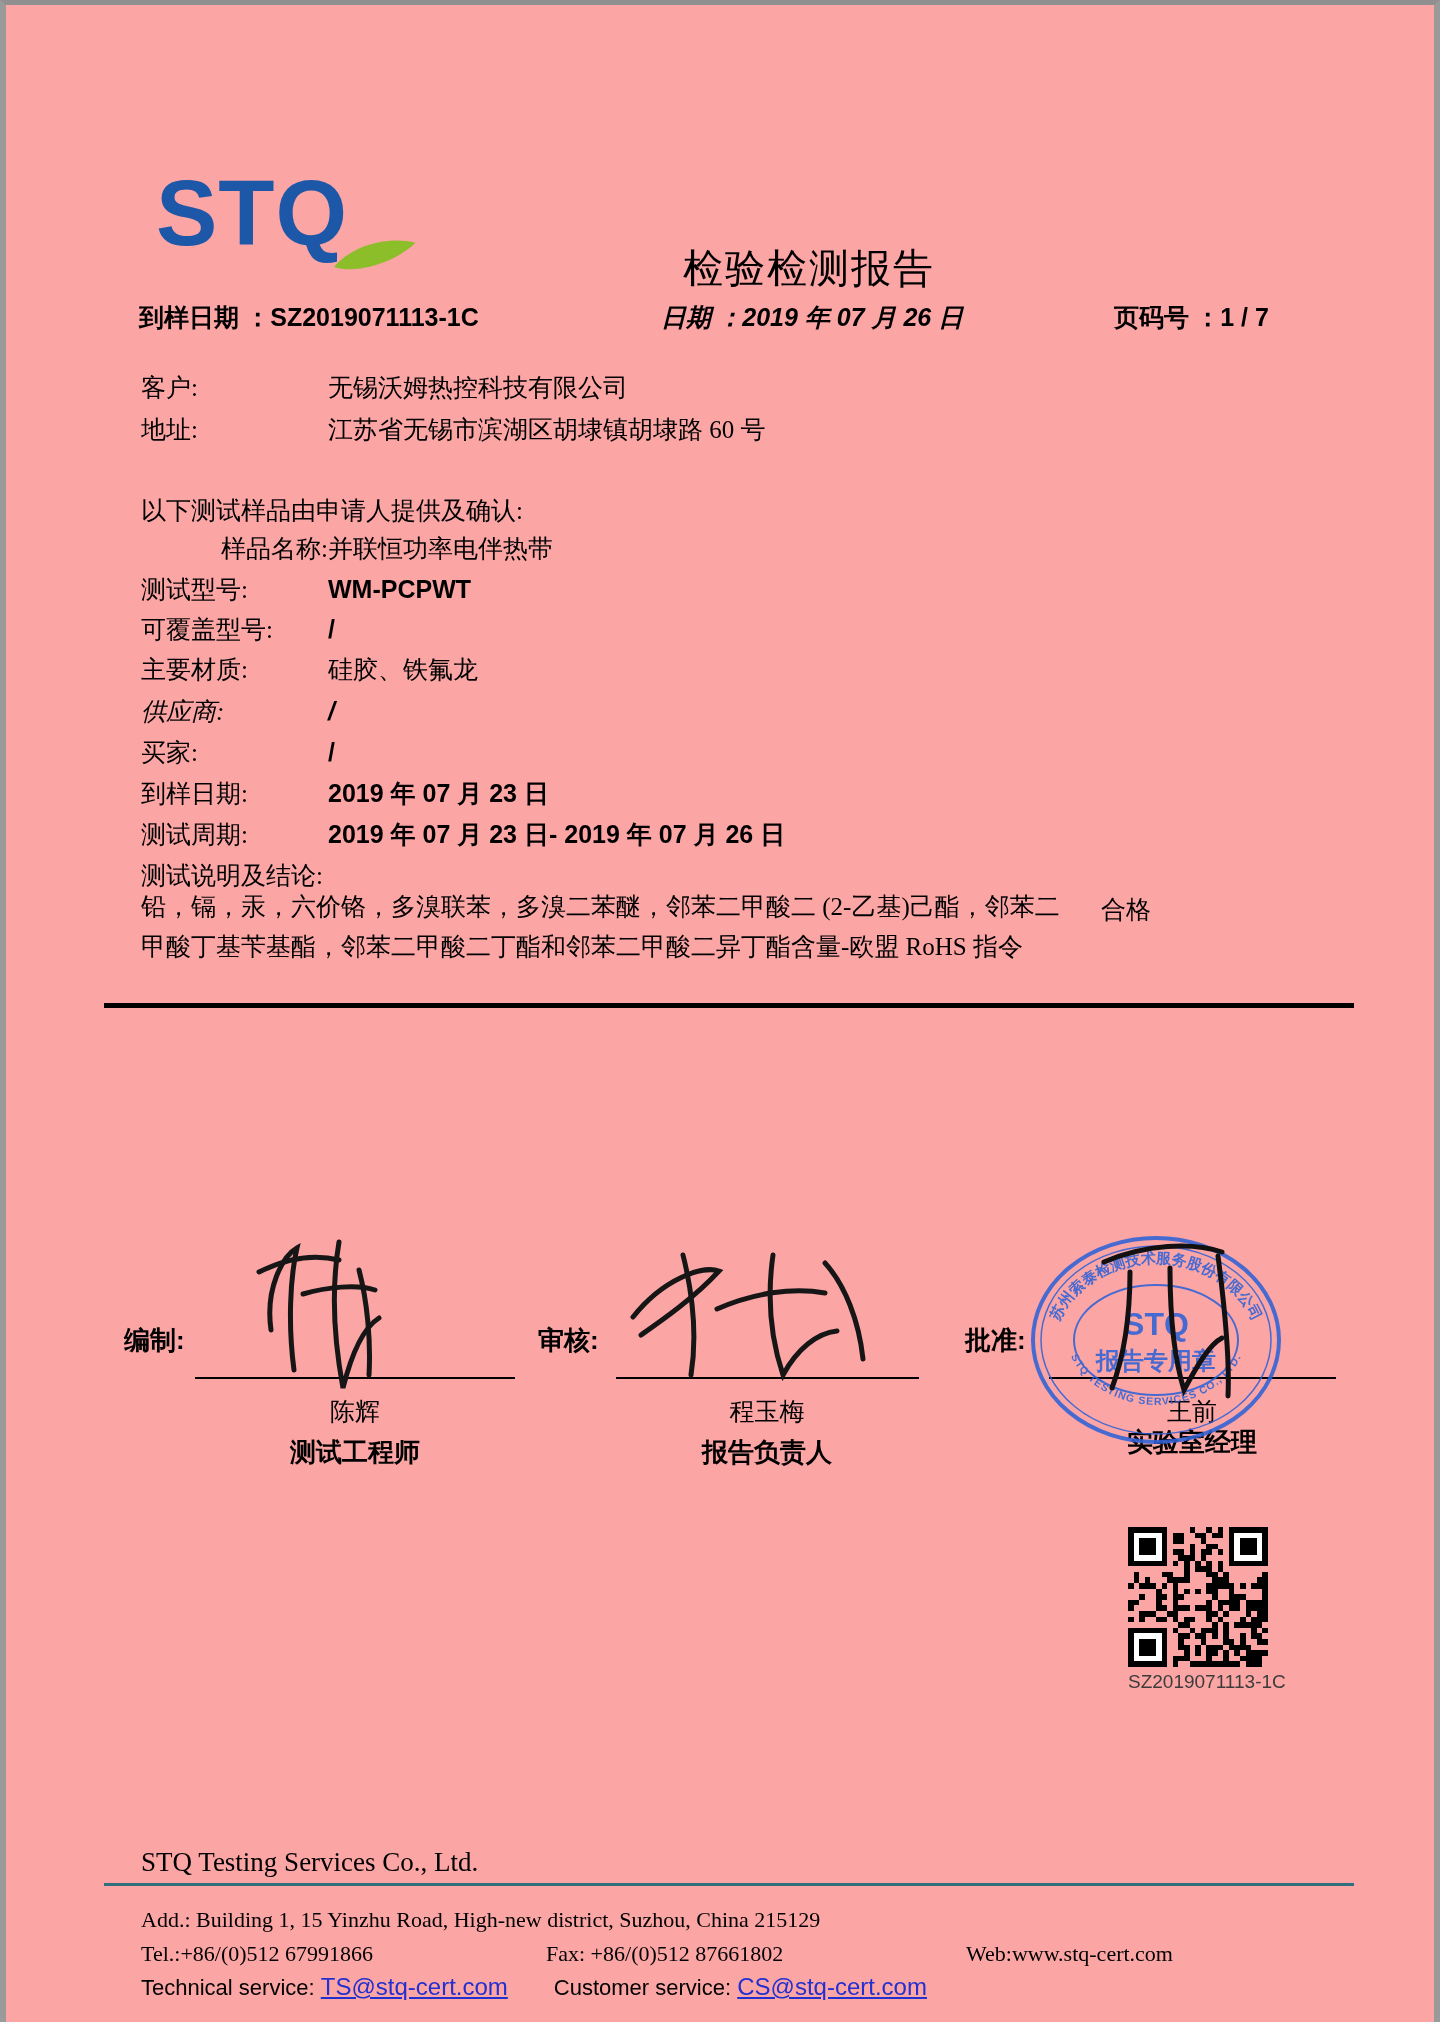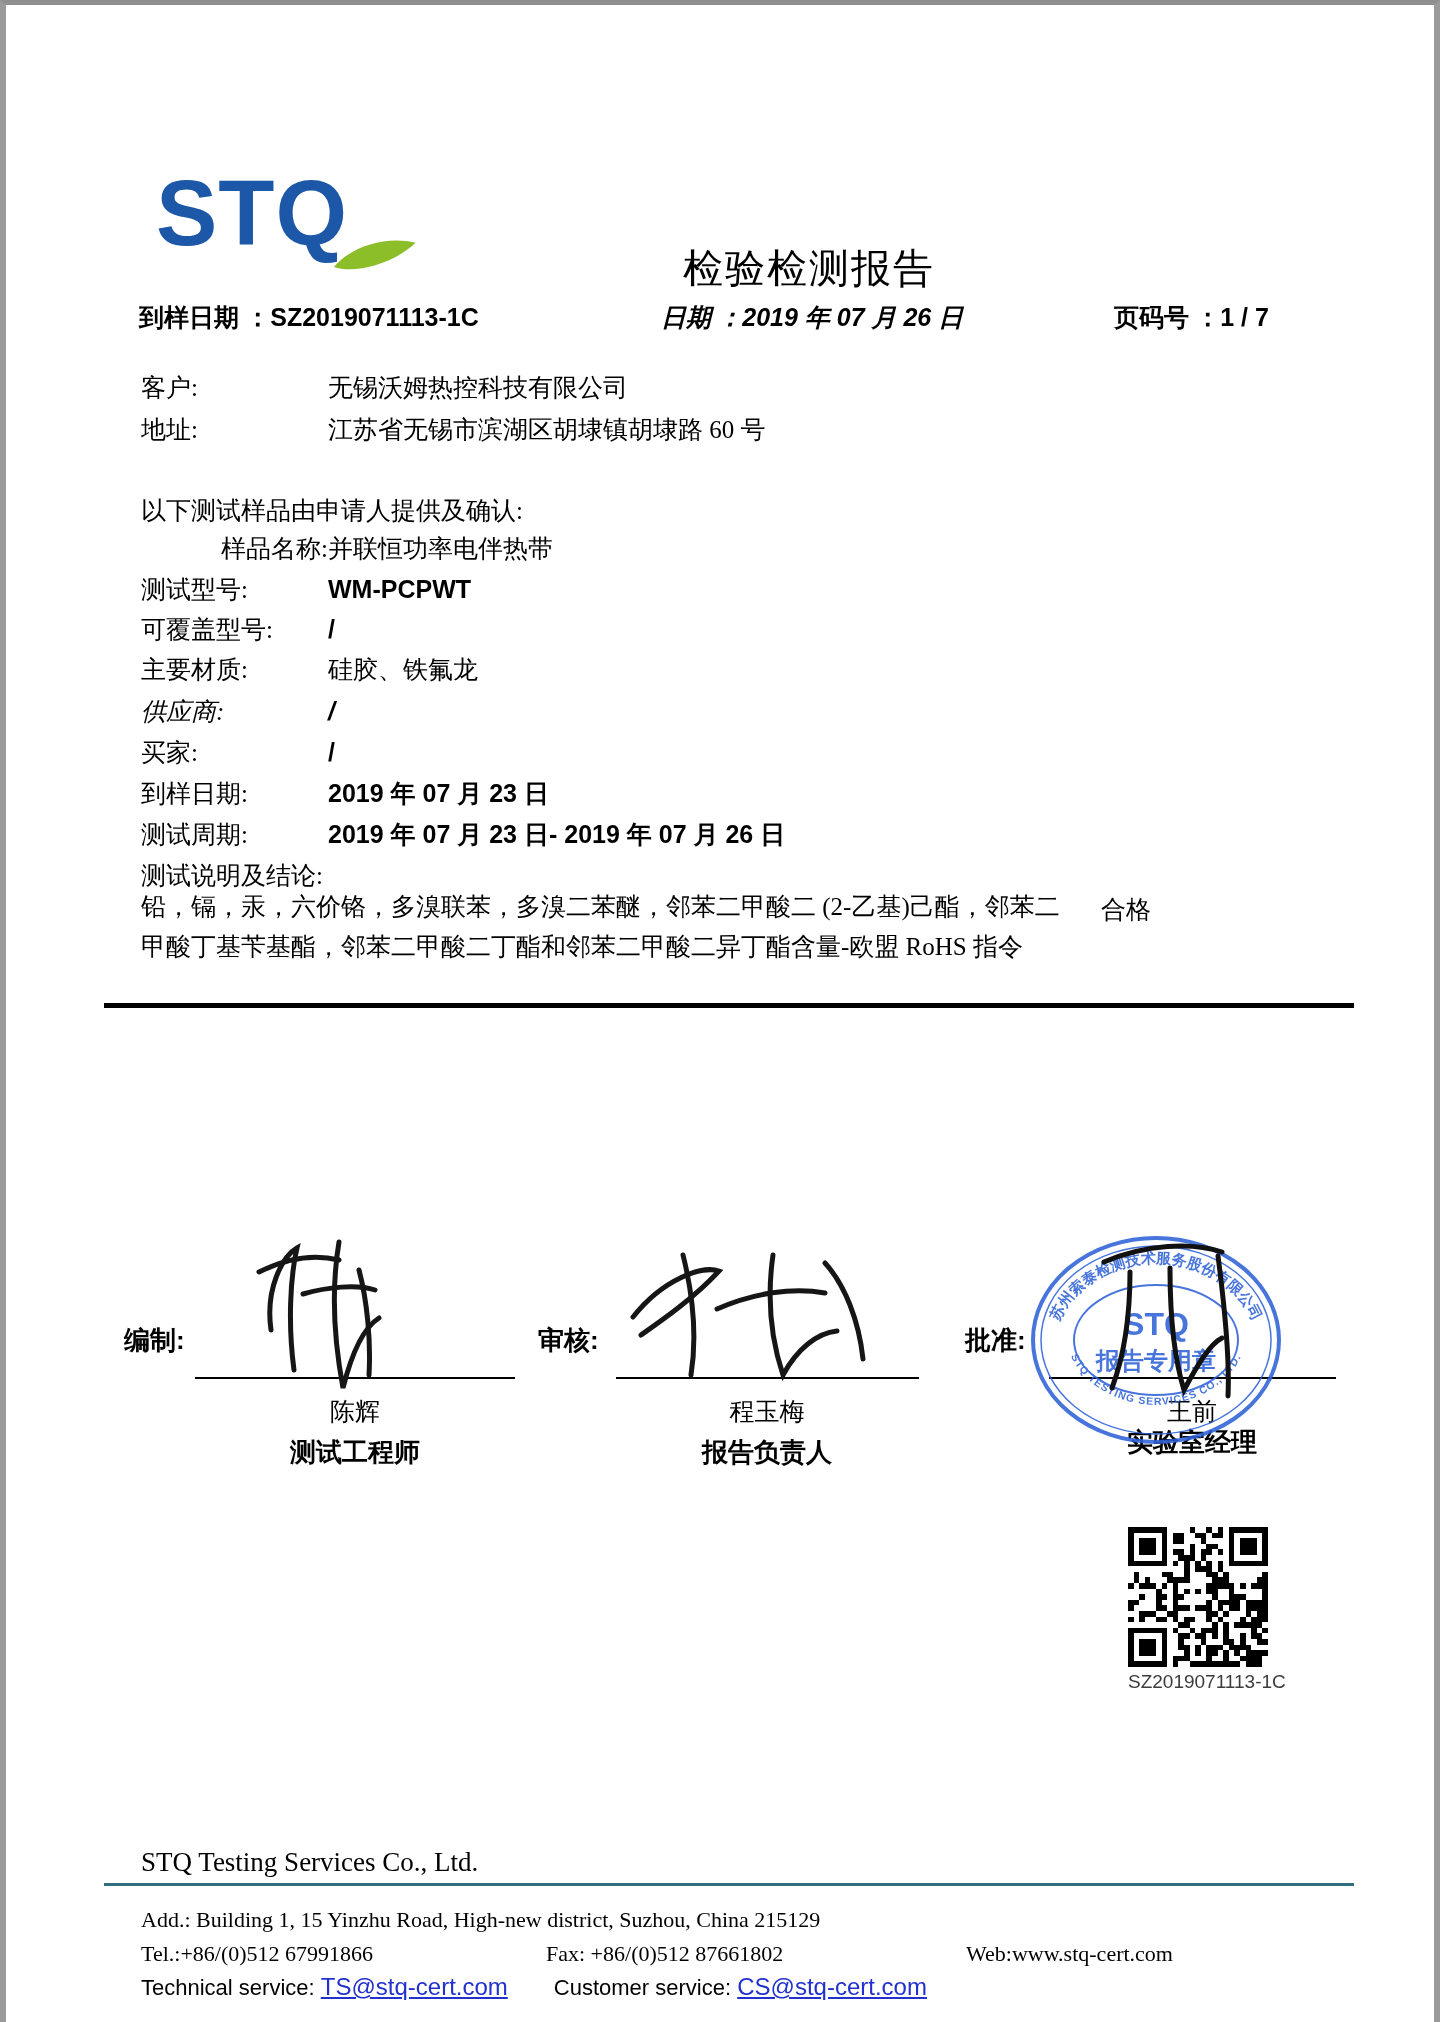--- a/index.html
+++ b/index.html
@@ -1,17 +1,17 @@
 <!DOCTYPE html>
 <html><head>
 <meta charset="utf-8">
 <style>
   html,body{margin:0;padding:0;background:#e9e9e9;}
   .page{
-    position:relative;width:1440px;height:2022px;background:#ffffff;
+    position:relative;width:1440px;height:2022px;background:#fca5a5;
     border-top:5px solid #8f8f8f;border-left:6px solid #9a9a9a;border-right:6px solid #9a9a9a;
     box-sizing:border-box;overflow:hidden;
     font-family:"Liberation Serif","DejaVu Serif",serif;color:#000;
   }
   .abs{position:absolute;white-space:nowrap;}
   .doc-title{font-size:40px;font-weight:normal;transform:translateX(-50%);letter-spacing:2px;}
   .hdr{font-size:25px;font-weight:600;}
   .hdr .num{font-family:"Liberation Sans","DejaVu Sans",sans-serif;font-weight:700;}
   .row{font-size:25px;}
   .row .lab{display:inline-block;min-width:187px;}

